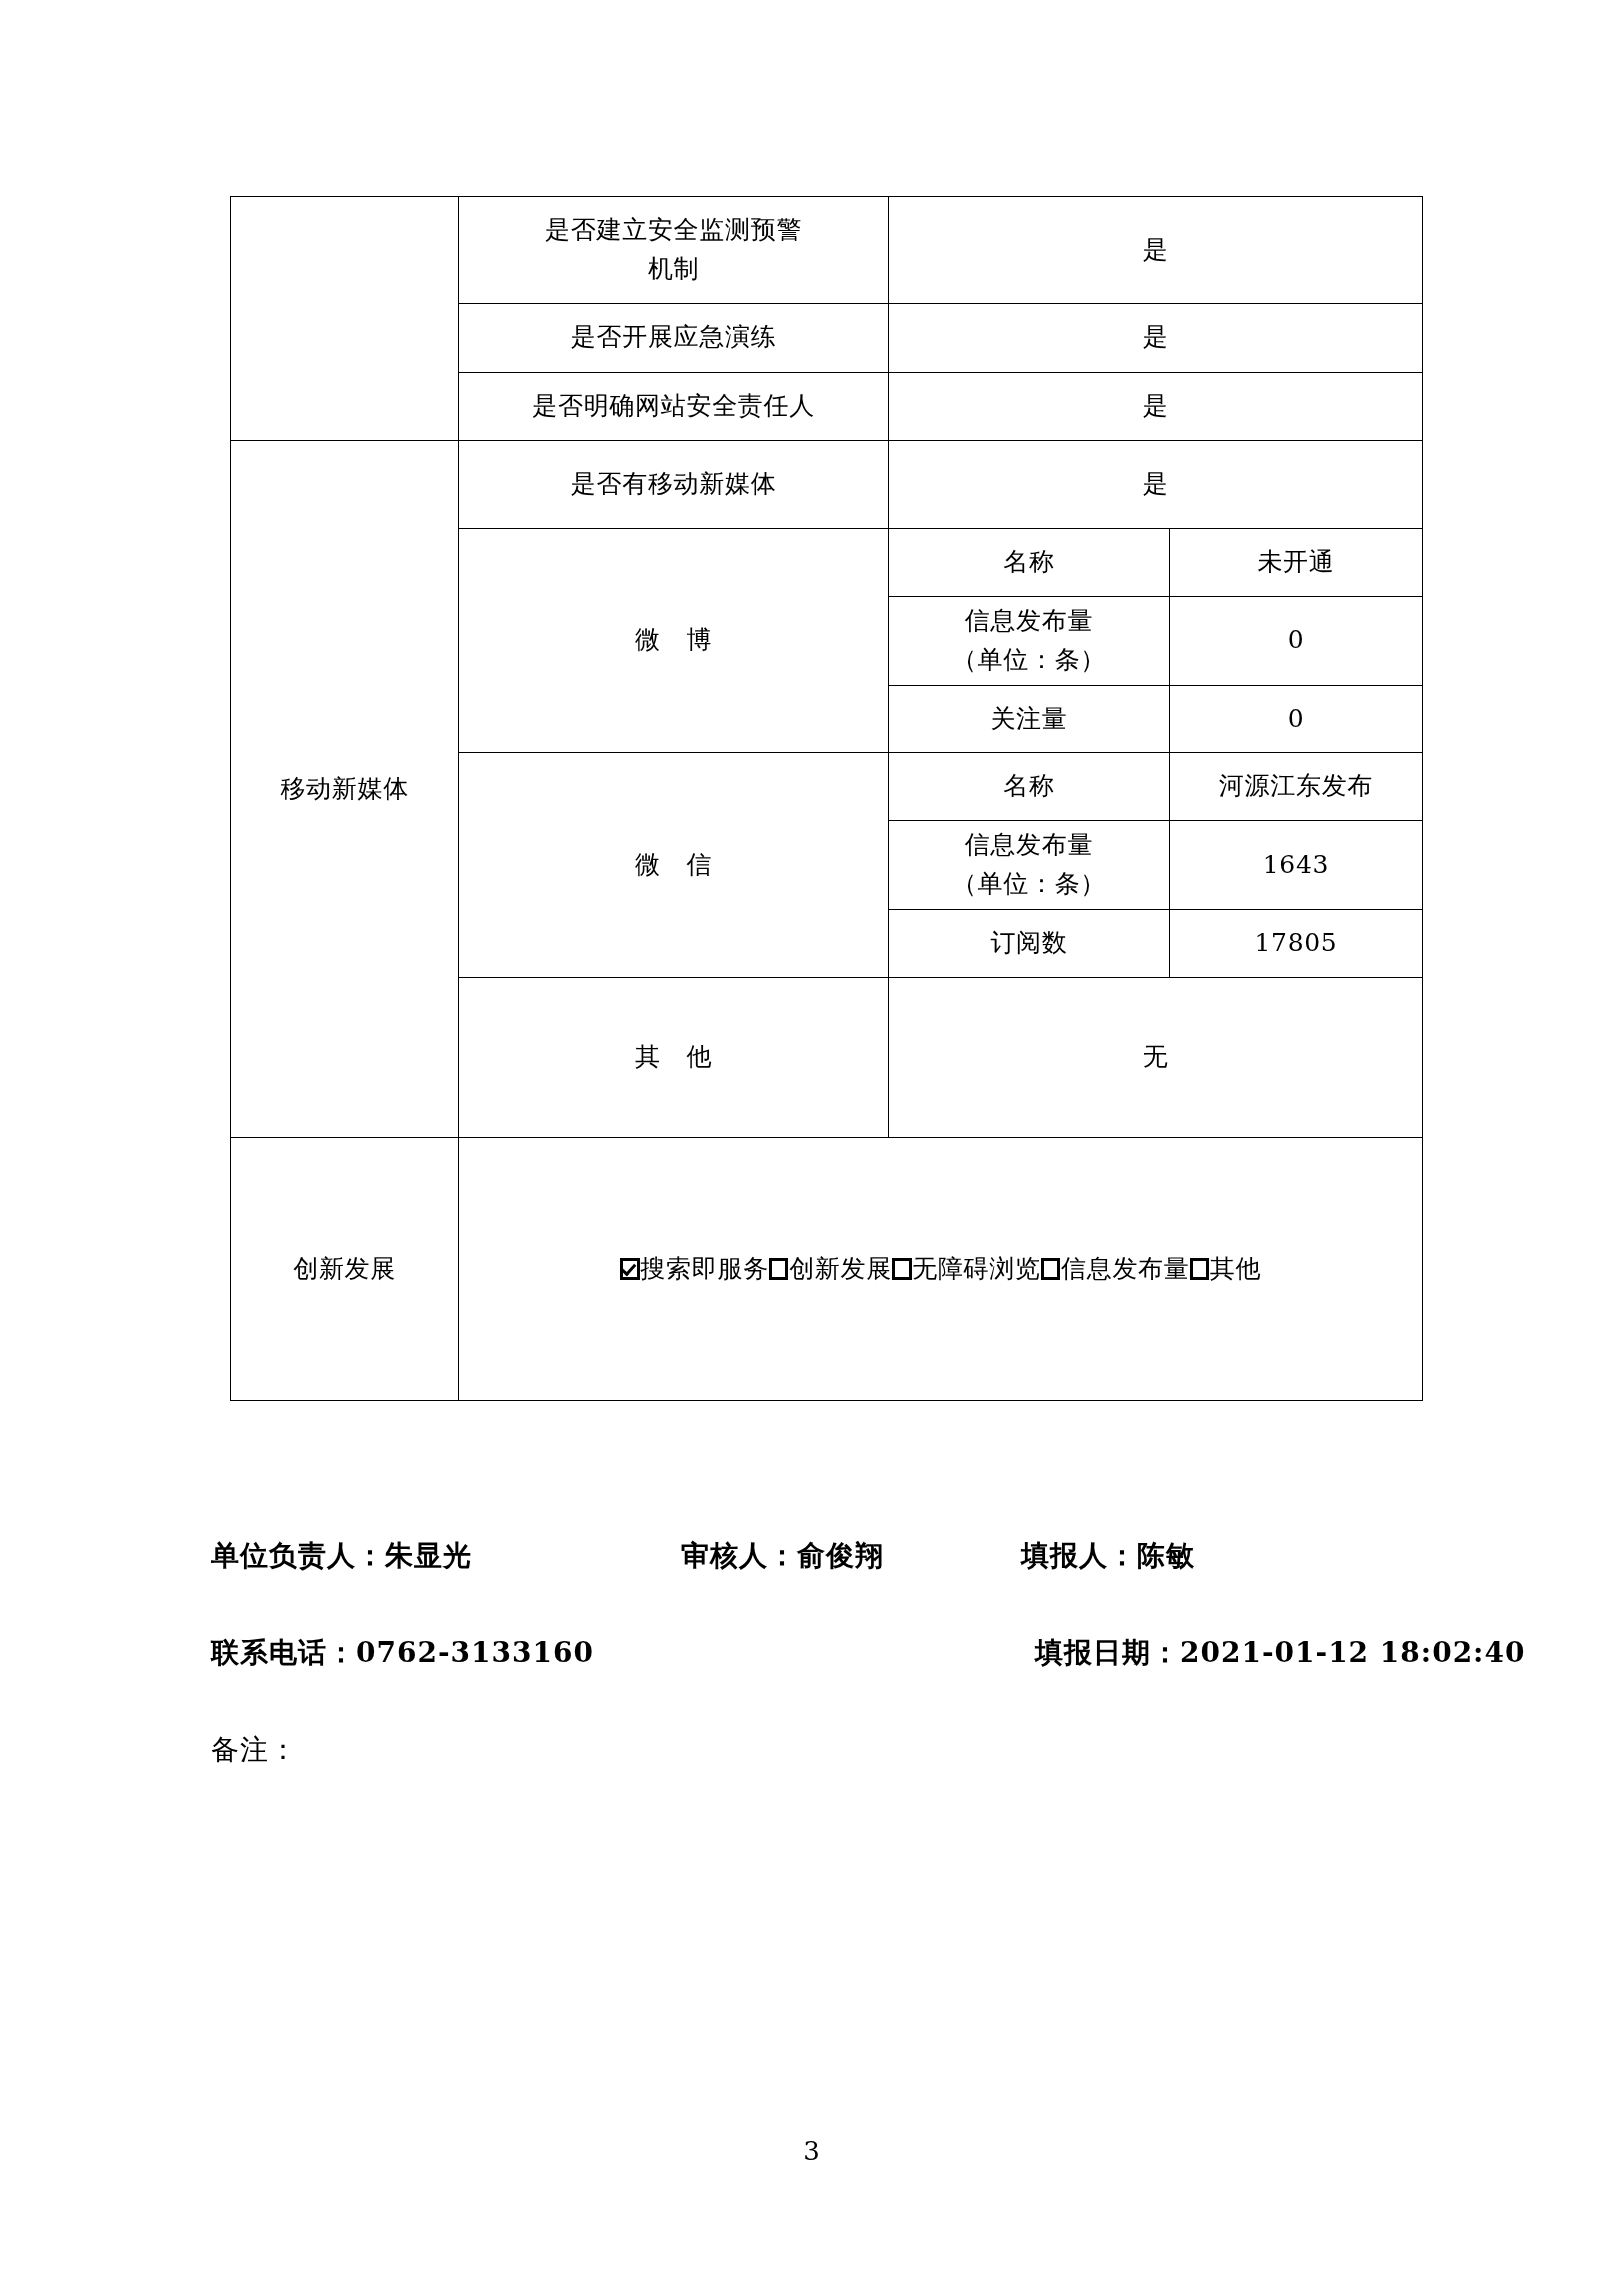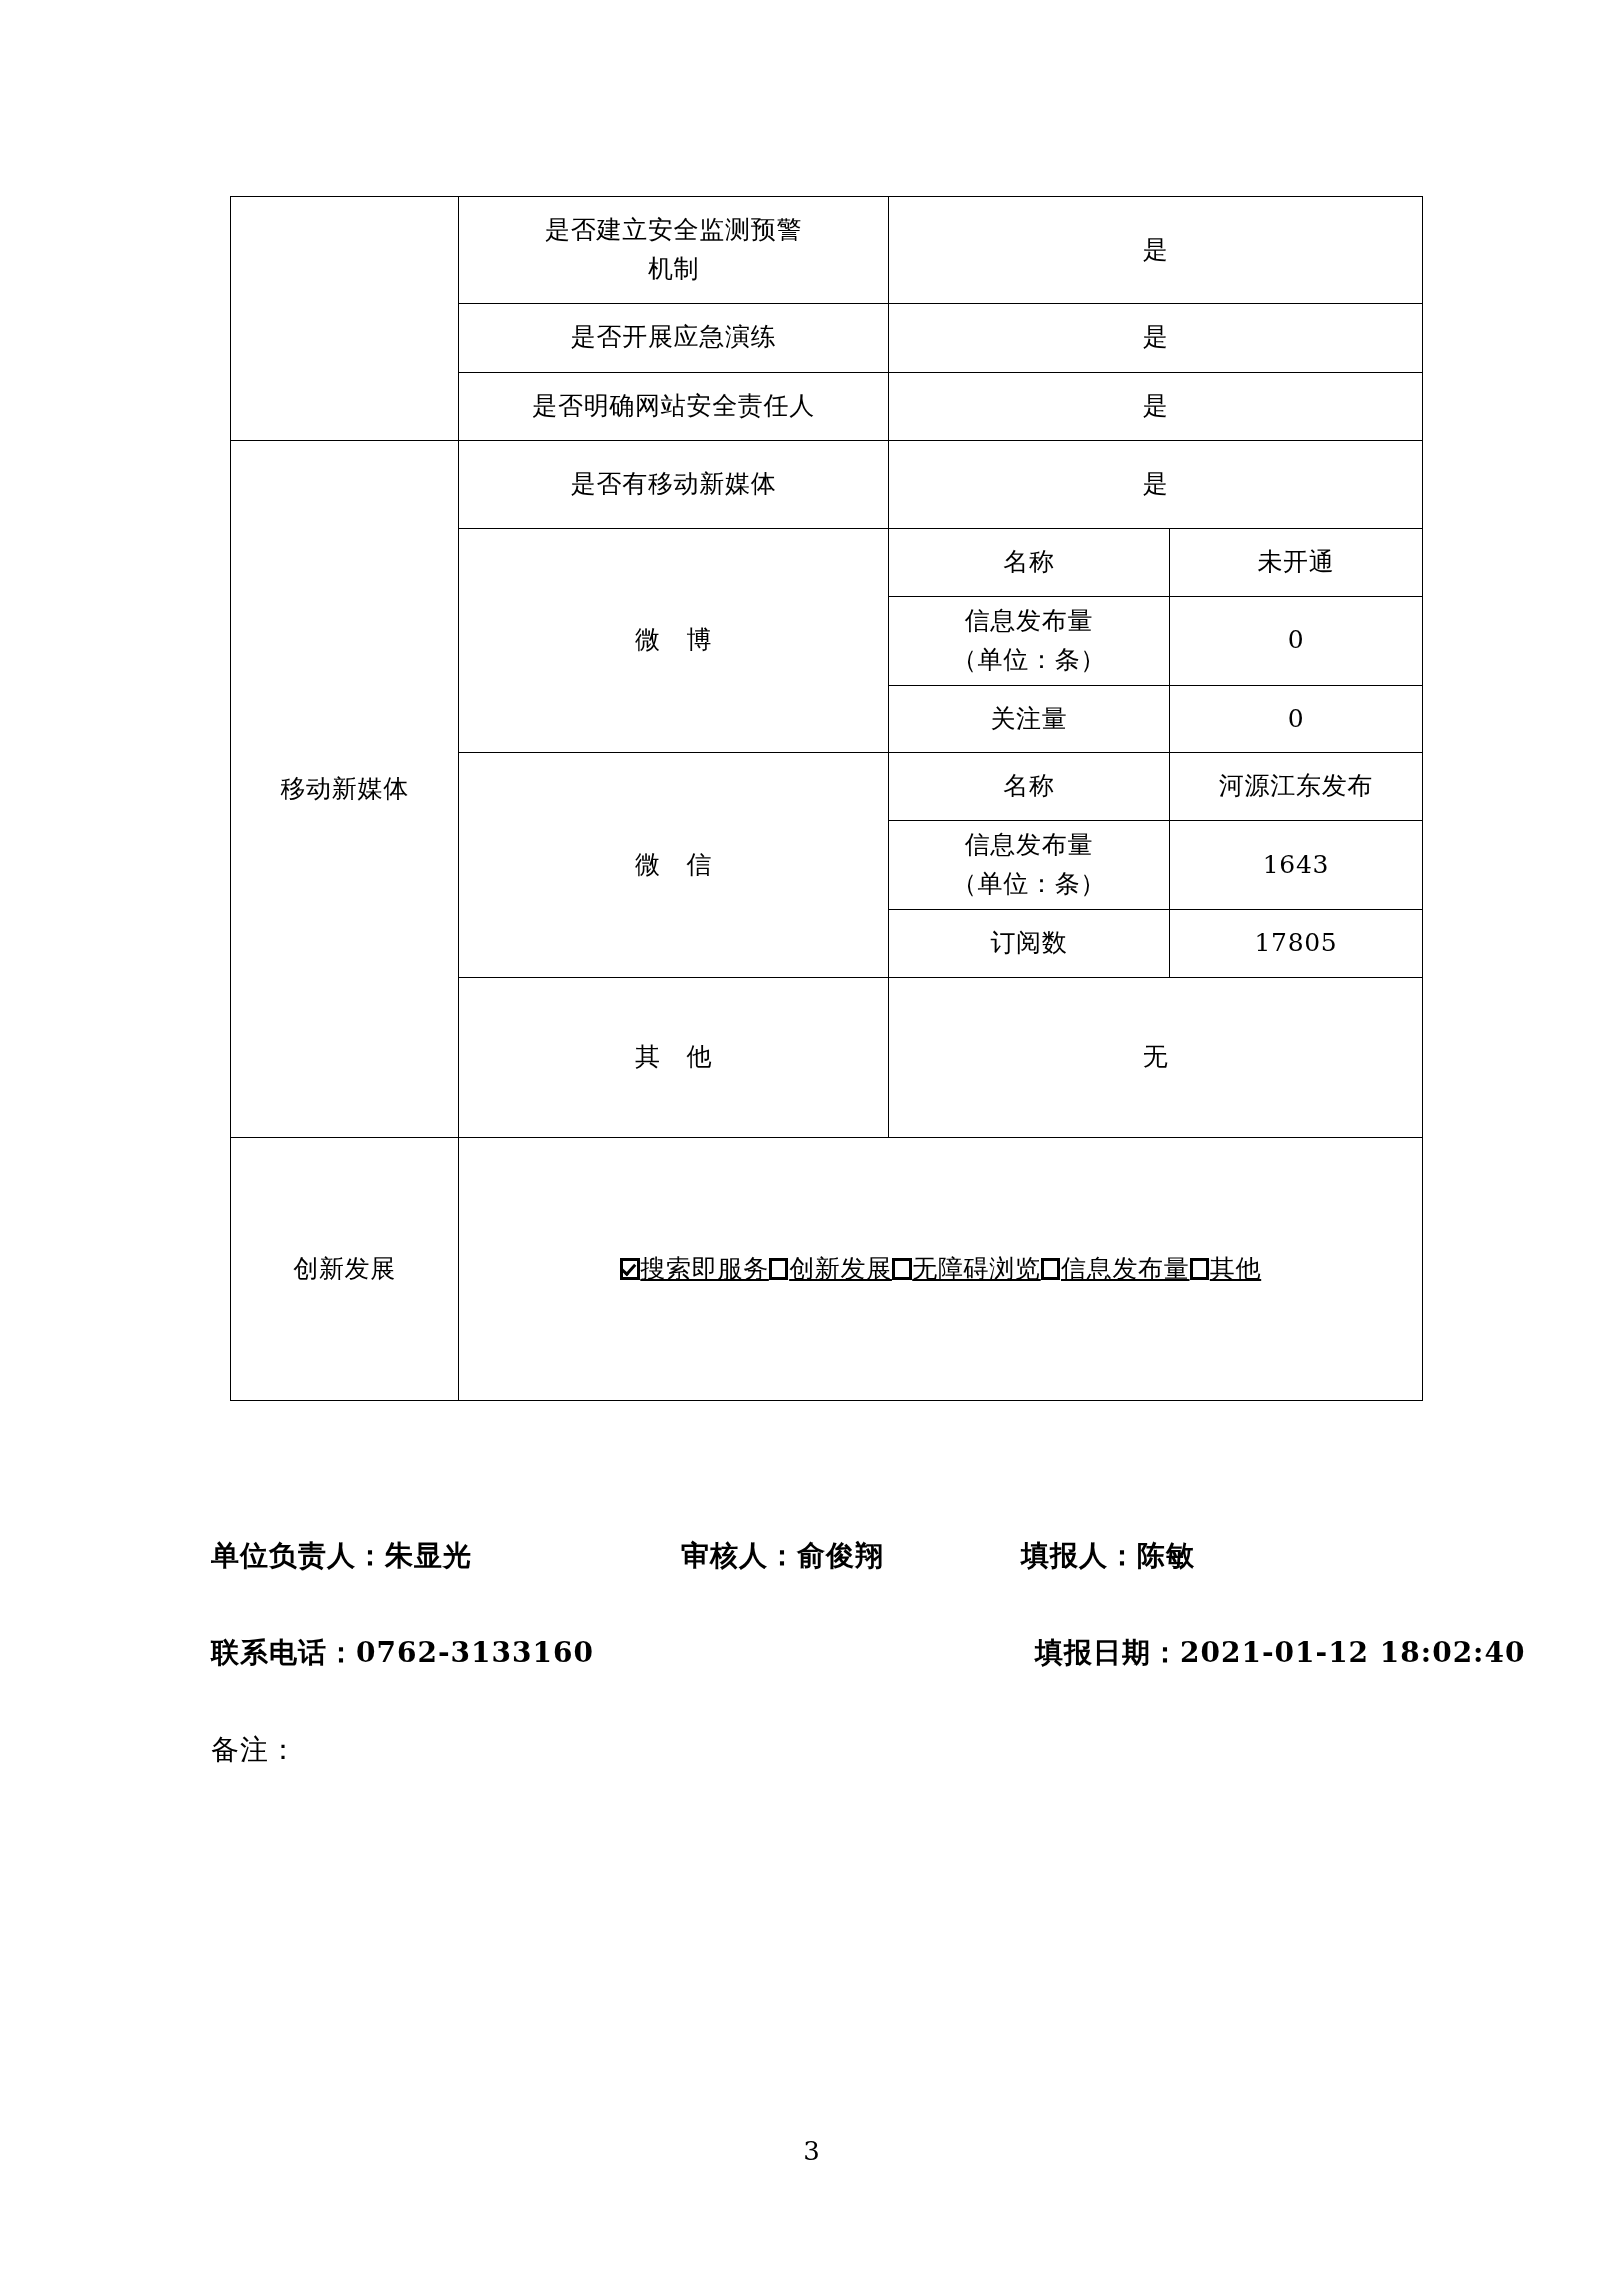--- a/index.html
+++ b/index.html
@@ -58,21 +58,20 @@
     padding: 0 11.8px;
   }
   .checkbox-line {
     display: flex;
     align-items: center;
     justify-content: center;
     flex-wrap: nowrap;
     font-size: 25px;
     letter-spacing: 0.7px;
     white-space: nowrap;
-    text-decoration: underline;
   }
   .cbx {
     display: inline-block;
     width: 19.6px;
     height: 22px;
     border: 3.9px solid #000000;
     box-sizing: border-box;
     position: relative;
     margin: 0 0.7px 0 0;
     vertical-align: -2.6px;

